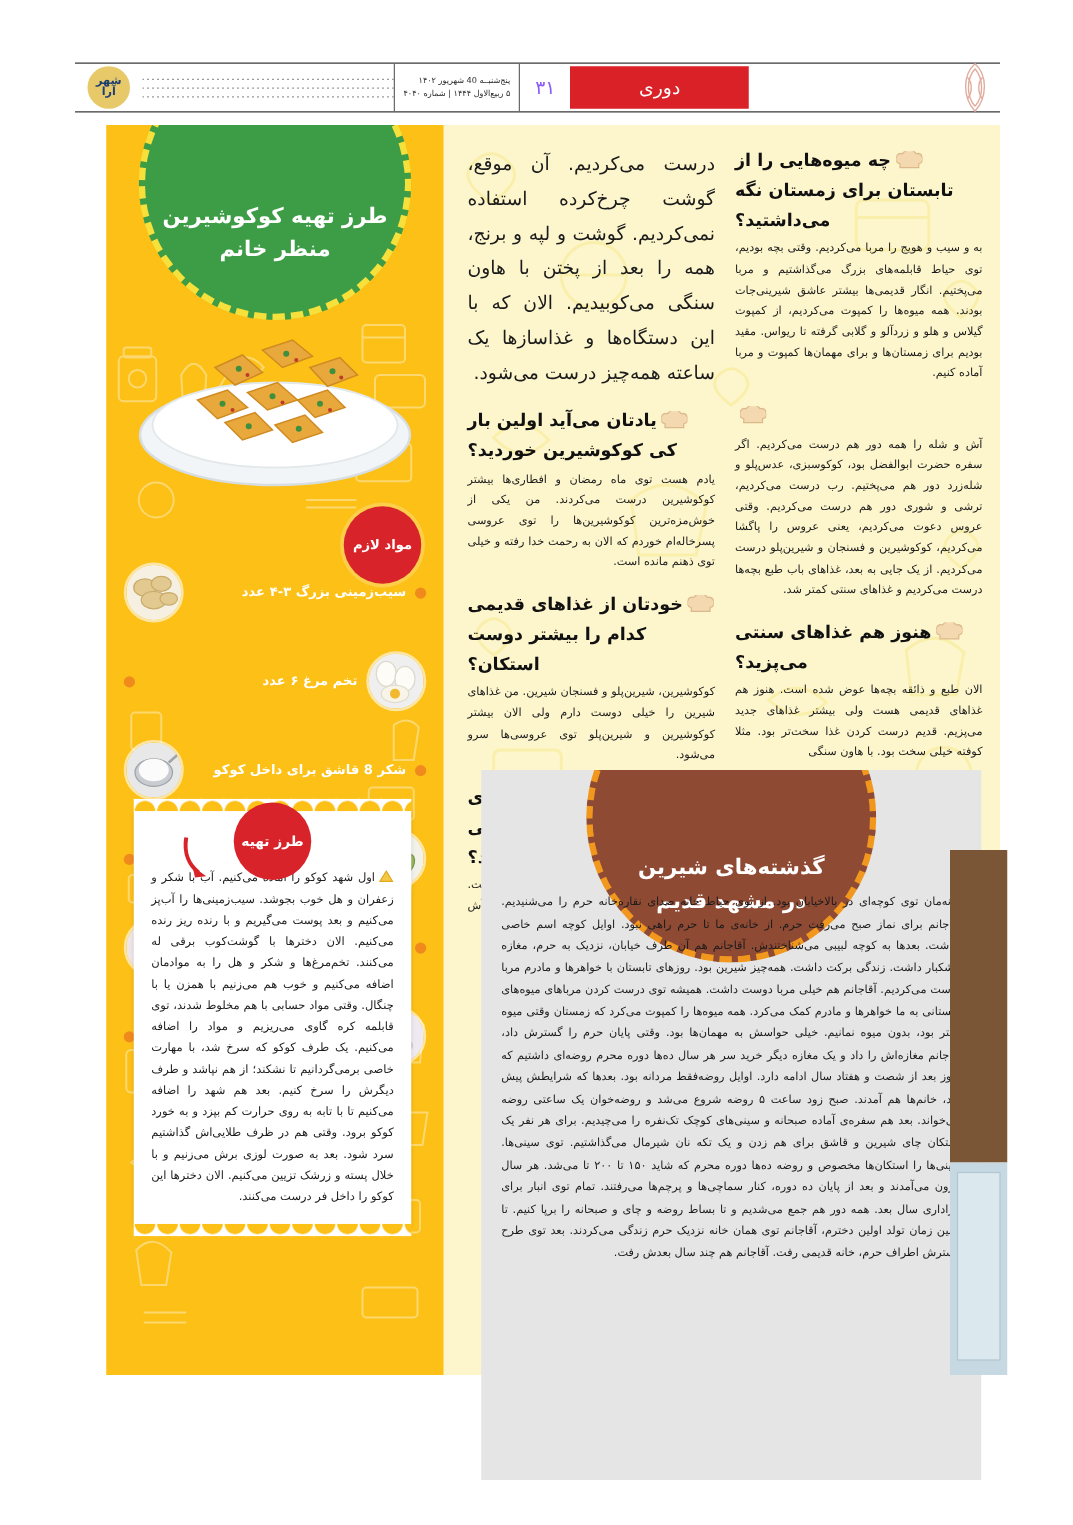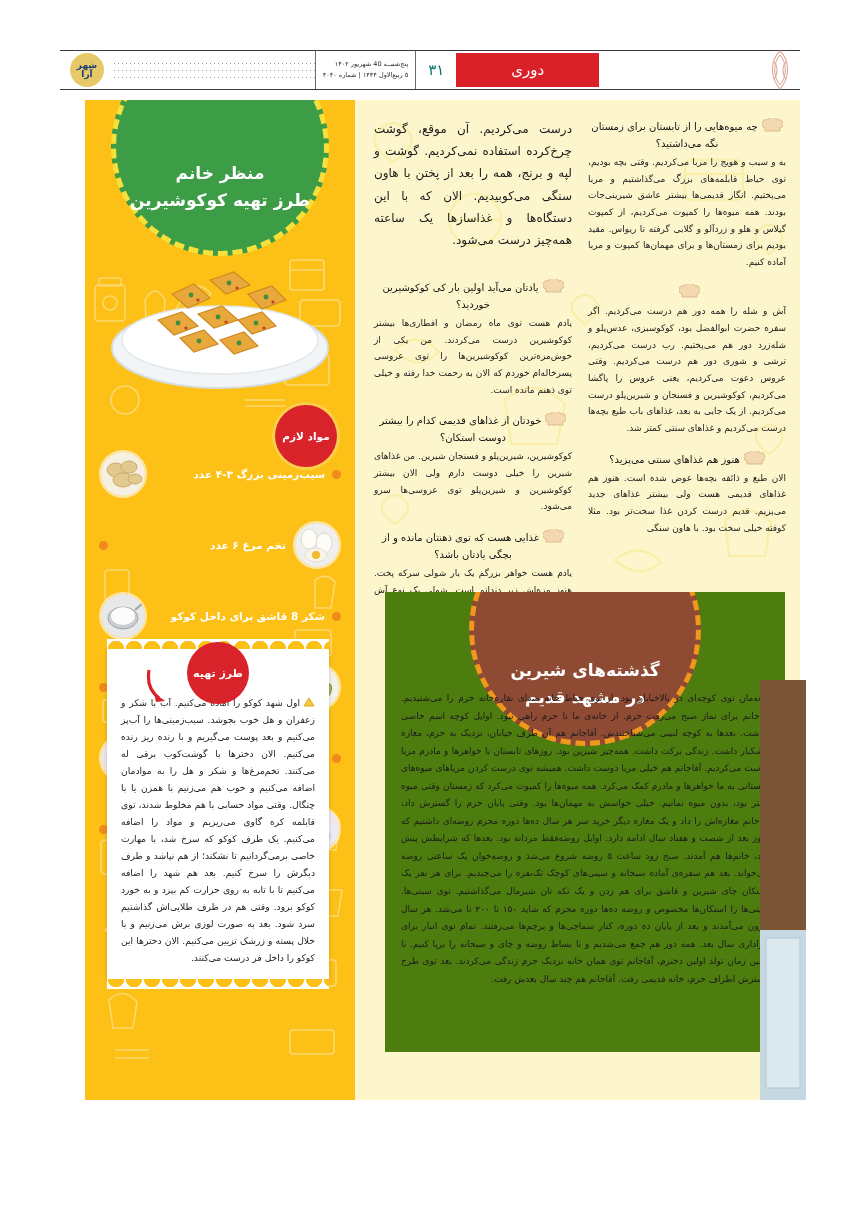--- a/index.html
+++ b/index.html
@@ -81,21 +81,21 @@
     border-left: 1px solid #6b6b6b;
     text-align: right;
     direction: rtl;
   }
   .masthead-pageno {
     width: 40px;
     display: flex;
     align-items: center;
     justify-content: center;
     font-size: 15px;
-    color: #0f766e;
+    color: #8b5cf6;
     border-left: 1px solid #6b6b6b;
   }
   .masthead-section {
     width: 143px;
     background: #da2128;
     color: #ffffff;
     display: flex;
     align-items: center;
     justify-content: center;
     font-size: 15px;
@@ -308,58 +308,58 @@
     padding: 18px 14px 0 14px;
     box-sizing: border-box;
     display: flex;
     flex-direction: row;
     gap: 16px;
     direction: rtl;
   }
   .qa-col { width: 198px; }
   .qa-block { margin-bottom: 14px; }
   .qa-q {
-    font-size: 10px;
-    font-weight: normal;
+    font-size: 14px;
+    font-weight: bold;
     color: #111111;
     line-height: 1.7;
-    text-align: center;
+    text-align: left;
     direction: rtl;
     margin-bottom: 2px;
   }
   .chef-icon {
     display: inline-block;
     width: 21px; height: 15px;
     vertical-align: -3px;
     margin-left: 4px;
   }
   .qa-a {
     font-size: 9px;
     line-height: 1.85;
     color: #1b1b1b;
     text-align: justify;
     direction: rtl;
   }
   .intro-a {
-    font-size: 12px;
+    font-size: 15px;
     line-height: 1.85;
     color: #1b1b1b;
     text-align: justify;
     direction: rtl;
-    margin-bottom: 28px;
+    margin-bottom: 14px;
   }
 
   
   .story-box {
     position: absolute;
     left: 385px;
-    top: 592px;
+    top: 616px;
     width: 400px;
-    height: 460px;
-    background: #4d7c0f;
+    height: 568px;
+    background: #e5e5e5;
     overflow: hidden;
   }
   .story-badge {
     position: absolute;
     left: 50%;
     transform: translateX(-50%);
     top: -78px;
     width: 232px;
     height: 232px;
     border-radius: 50%;
@@ -461,22 +461,22 @@
         <path d="M20 830 q16 -14 32 2 q-14 14 -32 -2z"></path>
         <rect x="215" y="860" width="36" height="26" rx="3"></rect>
         <path d="M24 900 q14 -14 28 2 l-4 26 h-20z"></path>
         <rect x="205" y="930" width="44" height="24" rx="3"></rect>
         <path d="M30 950 h34 M30 958 h34"></path>
       </g>
     </svg>
 
     <div class="green-badge">
       <div class="green-badge-text">
+        <div>طرز تهیه کوکوشیرین</div>
         <div>منظر خانم</div>
-        <div>طرز تهیه کوکوشیرین</div>
       </div>
     </div>
 
     <svg class="dish-photo" viewBox="0 0 244 170">
       <ellipse cx="122" cy="120" rx="108" ry="40" fill="#f2f5f7" stroke="#d7dde1" stroke-width="2"></ellipse>
       <ellipse cx="122" cy="112" rx="98" ry="34" fill="#ffffff" stroke="#e3e8ea" stroke-width="1.5"></ellipse>
       <g>
         <g fill="#e8a83c" stroke="#cf8a22" stroke-width="1.2">
           <polygon points="74,66 96,56 112,70 90,80"></polygon>
           <polygon points="112,52 136,44 152,57 128,66"></polygon>

